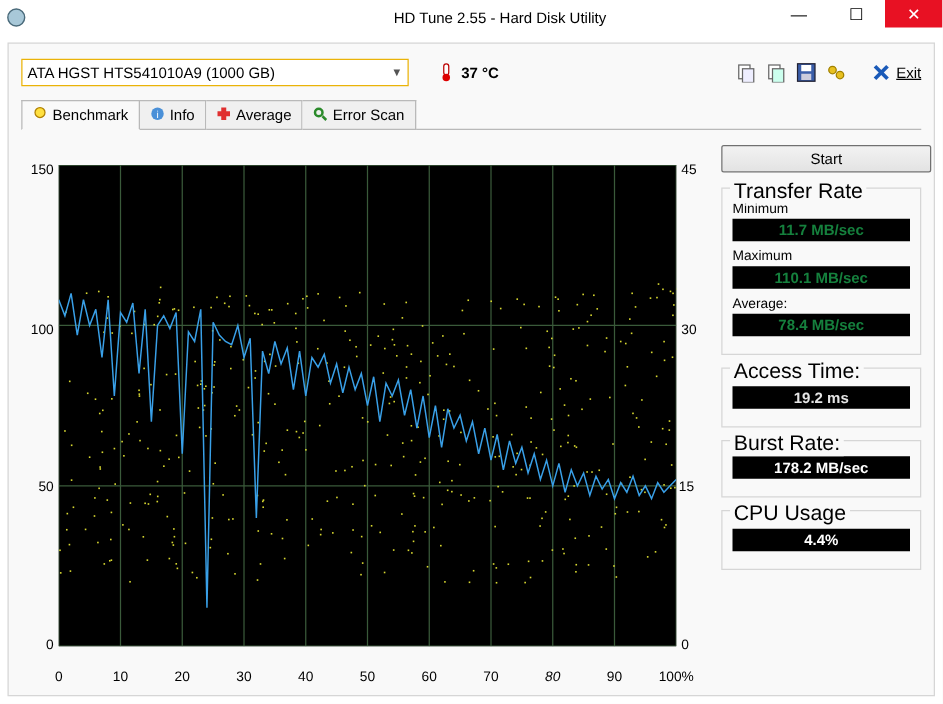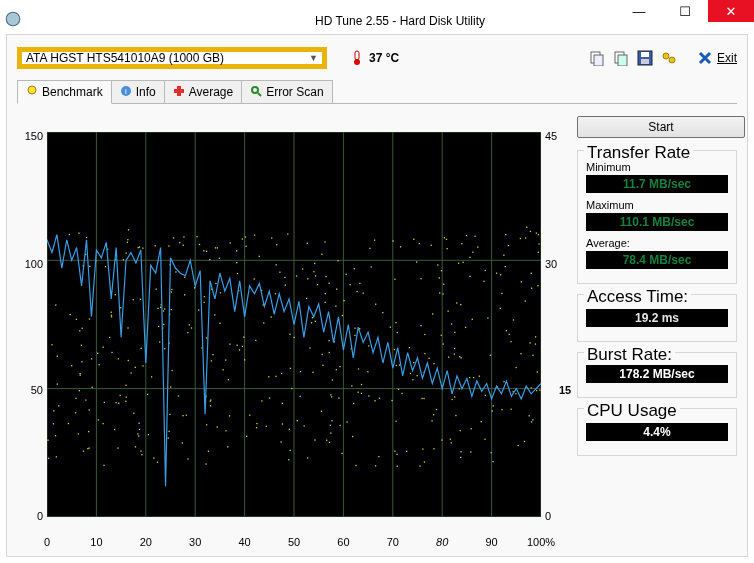--- a/index.html
+++ b/index.html
@@ -1,25 +1,25 @@
 <!DOCTYPE html>
 <html><head>
 <meta charset="utf-8">
 <style>
   * { box-sizing: border-box; margin: 0; padding: 0; font-family: "Segoe UI", Tahoma, sans-serif; }
   body { background: #fff; width: 754px; height: 563px; overflow: hidden; }
-  .titlebar { height: 28px; background: #fff; display: flex; align-items: flex-end; position: relative; gap: 24px; }
+  .titlebar { height: 28px; background: #fff; display: flex; align-items: center; position: relative; gap: 24px; }
   .titlebar .icon { width: 18px; height: 18px; margin-left: 4px; }
   .titlebar .title { flex: 1; text-align: center; font-size: 12px; color: #000; }
   .win-controls { position: absolute; right: 0; top: 0; display: flex; }
   .win-btn { width: 46px; height: 22px; display: flex; align-items: center; justify-content: center; font-size: 13px; }
   .win-close { background: #e81123; color: #fff; }
   .content { border: 1px solid #d6d6d6; margin: 6px; padding: 12px 10px 10px 10px; height: calc(100% - 40px); background: #f9f9f9; }
   .toprow { display: flex; align-items: center; gap: 8px; margin-bottom: 10px; }
-  .drive-select { flex: 0 0 310px; height: 22px; border: 5px solid #eab308; background: #fff; padding: 1px 4px; display: flex; align-items: center; justify-content: space-between; font-size: 12px; }
+  .drive-select { flex: 0 0 310px; height: 22px; border: 1px solid #eab308; background: #fff; padding: 1px 4px; display: flex; align-items: center; justify-content: space-between; font-size: 12px; }
   .chev { font-size: 9px; color: #555; }
   .temp { display: flex; align-items: center; gap: 4px; font-size: 12px; font-weight: bold; margin-left: 14px; }
   .spacer { flex: 1; }
   .toolbar-icons { display: flex; gap: 8px; align-items: center; }
   .tool-ico { width: 16px; height: 16px; }
   .exit { display: flex; align-items: center; gap: 4px; font-size: 12px; margin-left: 12px; }
   .tabs { display: flex; border-bottom: 1px solid #b9b9b9; margin-bottom: 12px; }
   .tab { padding: 4px 8px; font-size: 12px; border: 1px solid #b9b9b9; background: #f0f0f0; position: relative; top: 1px; display: flex; align-items: flex-start; gap: 4px; }
   .tab + .tab { border-left: none; }
   .tab.active { background: #f9f9f9; border-bottom: 1px solid #f9f9f9; }
@@ -611,21 +611,21 @@
         </div>
         <div class="axis-left">
           <span class="tick" style="top:-2px;right:2px;">150</span>
           <span class="tick" style="top:126px;right:2px;">100</span>
           <span class="tick" style="top:252px;right:2px;">50</span>
           <span class="tick" style="top:378px;right:2px;">0</span>
         </div>
         <div class="axis-right">
           <span class="tick" style="top:-2px;left:2px;">45</span>
           <span class="tick" style="top:126px;left:2px;">30</span>
-          <span class="tick" style="top:252px;left:16px;font-weight:bold;">15</span>
+          <span class="tick" style="top:252px;left:0;">15</span>
           <span class="tick" style="top:378px;left:2px;">0</span>
         </div>
         <div class="axis-bottom" id="xaxis">
             <span class="tick" style="left: 0%; transform: translateX(-50%);">0</span>
             <span class="tick" style="left: 10%; transform: translateX(-50%);">10</span>
             <span class="tick" style="left: 20%; transform: translateX(-50%);">20</span>
             <span class="tick" style="left: 30%; transform: translateX(-50%);">30</span>
             <span class="tick" style="left: 40%; transform: translateX(-50%);">40</span>
             <span class="tick" style="left: 50%; transform: translateX(-50%);">50</span>
             <span class="tick" style="left: 60%; transform: translateX(-50%);">60</span>

